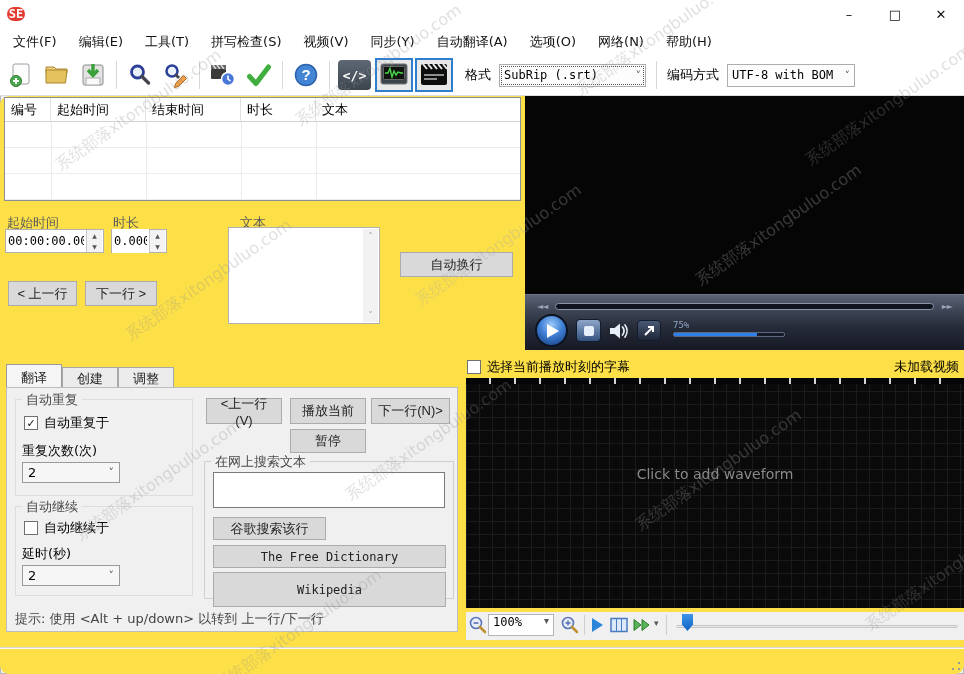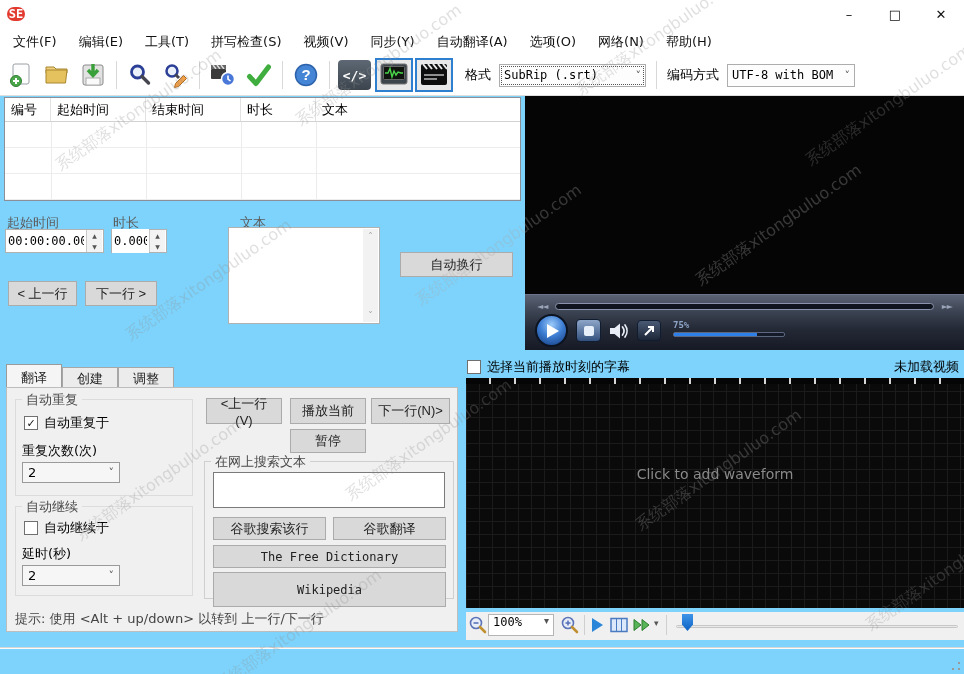--- a/index.html
+++ b/index.html
@@ -32,21 +32,21 @@
   .tb-dark{width:33px;height:30px;background:linear-gradient(#5d6874,#3c454e);border-radius:4px;color:#fff;
     display:flex;align-items:center;justify-content:center;font-family:"DejaVu Sans Mono",monospace;font-weight:bold;font-size:13px;}
   .tb-toggle{width:38px;height:34px;border:2px solid #2e7fd0;background:#e9e9e9;display:flex;align-items:center;justify-content:center;padding:0;}
   .fmt-label{margin:0 6px 0 10px;}
   .combo{height:23px;background:#fdfdfd;border:1px solid #adadad;display:flex;align-items:center;padding:0 4px;position:relative;}
   .combo .caret{margin-left:auto;color:#555;font-size:11px;padding-left:6px;}
   .combo.focused{outline:1px dotted #555;outline-offset:-3px;}
   .combo-val{font-family:"DejaVu Sans Mono","Liberation Mono",monospace;font-size:12px;}
 
   
-  .workspace{position:absolute;left:0;top:96px;width:964px;height:578px;background:#7dd3fc;}
+  .workspace{position:absolute;left:0;top:96px;width:964px;height:578px;background:#fde047;border-radius:9px;}
 
   
   .subtable{left:4px;top:1px;width:517px;height:104px;background:#fff;border:1px solid #8a8f98;}
   .st-header{display:flex;height:24px;border-bottom:1px solid #d2d2d2;}
   .st-h{border-right:1px solid #e2e2e2;padding:3px 0 0 6px;overflow:hidden;white-space:nowrap;}
   .st-body{position:relative;height:78px;background-image:repeating-linear-gradient(180deg,transparent 0 25px,#ededed 25px 26px);}
   .vline{position:absolute;top:0;bottom:0;width:1px;background:#ececec;}
 
   
   .lbl{color:#5c5c5c;}
@@ -64,21 +64,21 @@
   .seek-glyph{color:#9aa4b8;font-size:8px;letter-spacing:-1px;}
   .seek-track{flex:1;height:7px;border-radius:4px;background:#10141f;border:1px solid #8a93ab;}
   .pbtn-row{display:flex;align-items:center;padding:3px 10px 0 10px;gap:8px;}
   .play-big{width:33px;height:33px;border-radius:50%;border:2px solid #0c1422;
     background:radial-gradient(circle at 50% 30%,#9ccafa 0%,#3f7fd4 45%,#123a7c 100%);
     display:flex;align-items:center;justify-content:center;}
   .play-big i{display:block;width:0;height:0;border-left:12px solid #fff;border-top:7px solid transparent;border-bottom:7px solid transparent;margin-left:3px;}
   .stop-btn{width:25px;height:23px;border-radius:4px;border:1px solid #101c30;background:linear-gradient(#8ea6c8,#33507e);display:flex;align-items:center;justify-content:center;}
   .stop-btn i{display:block;width:10px;height:10px;background:#e7f0fa;border-radius:2px;}
   .fs-btn{width:24px;height:21px;border-radius:4px;border:1px solid #101c30;background:linear-gradient(#4a5a74,#1d2738);display:flex;align-items:center;justify-content:center;}
-  .vol{display:flex;flex-direction:column;margin-left:4px;margin-top:-4px;font-weight:bold;}
+  .vol{display:flex;flex-direction:column;margin-left:4px;margin-top:-4px;}
   .vol-pct{font-size:9px;color:#8fa6c8;font-family:"DejaVu Sans Mono",monospace;margin-bottom:2px;}
   .vol-track{width:112px;height:5px;border:1px solid #5d6780;border-radius:2px;background:#141a28;}
   .vol-fill{width:75%;height:100%;background:#2e7fe8;}
 
   
   .tabs{left:6px;top:268px;display:flex;align-items:flex-end;height:24px;}
   .tab{border:1px solid #a7a7a7;border-bottom:none;background:#ececec;height:21px;padding:2px 14px 0;color:#222;}
   .tab.active{background:#f5f5f5;height:24px;padding-top:4px;border-color:#9a9a9a;}
   .tabpage{left:6px;top:291px;width:452px;height:245px;border:1px solid #bdbdbd;background:#f0f0f0;}
   .group{position:absolute;border:1px solid #dcdcdc;}
@@ -344,21 +344,20 @@
 
       <button class="btn" style="position:absolute;left:199px;top:10px;width:76px;height:26px;">&lt;上一行(V)</button>
       <button class="btn" style="position:absolute;left:283px;top:10px;width:76px;height:26px;">播放当前</button>
       <button class="btn" style="position:absolute;left:364px;top:10px;width:79px;height:26px;">下一行(N)&gt;</button>
       <button class="btn" style="position:absolute;left:283px;top:41px;width:76px;height:24px;">暂停</button>
 
       <div class="group" style="left:197px;top:73px;width:250px;height:138px;border-color:#cfcfcf;">
         <span class="group-title">在网上搜索文本</span>
         <input style="position: absolute; left: 8px; top: 10px; width: 232px; height: 36px; border: 1px solid rgb(122, 122, 122); outline: none; font: 13px &quot;DejaVu Sans&quot;, sans-serif; padding: 2px 4px;" value="">
         <button class="btn" style="position:absolute;left:8px;top:55px;width:113px;height:23px;">谷歌搜索该行</button>
-        <button class="btn" style="position:absolute;left:128px;top:55px;width:113px;height:23px;">谷歌翻译</button>
         <button class="btn mono" style="position:absolute;left:8px;top:83px;width:233px;height:23px;font-size:12px;">The Free Dictionary</button>
         <button class="btn mono" style="position:absolute;left:8px;top:110px;width:233px;height:35px;font-size:12px;">Wikipedia</button>
       </div>
 
       <div class="hint" style="position:absolute;left:8px;top:222px;">提示: 使用 &lt;Alt + up/down&gt; 以转到 上一行/下一行</div>
     </div>
 
     <div class="wf-row abs">
       <span class="cb"></span>
       <span>选择当前播放时刻的字幕</span>

